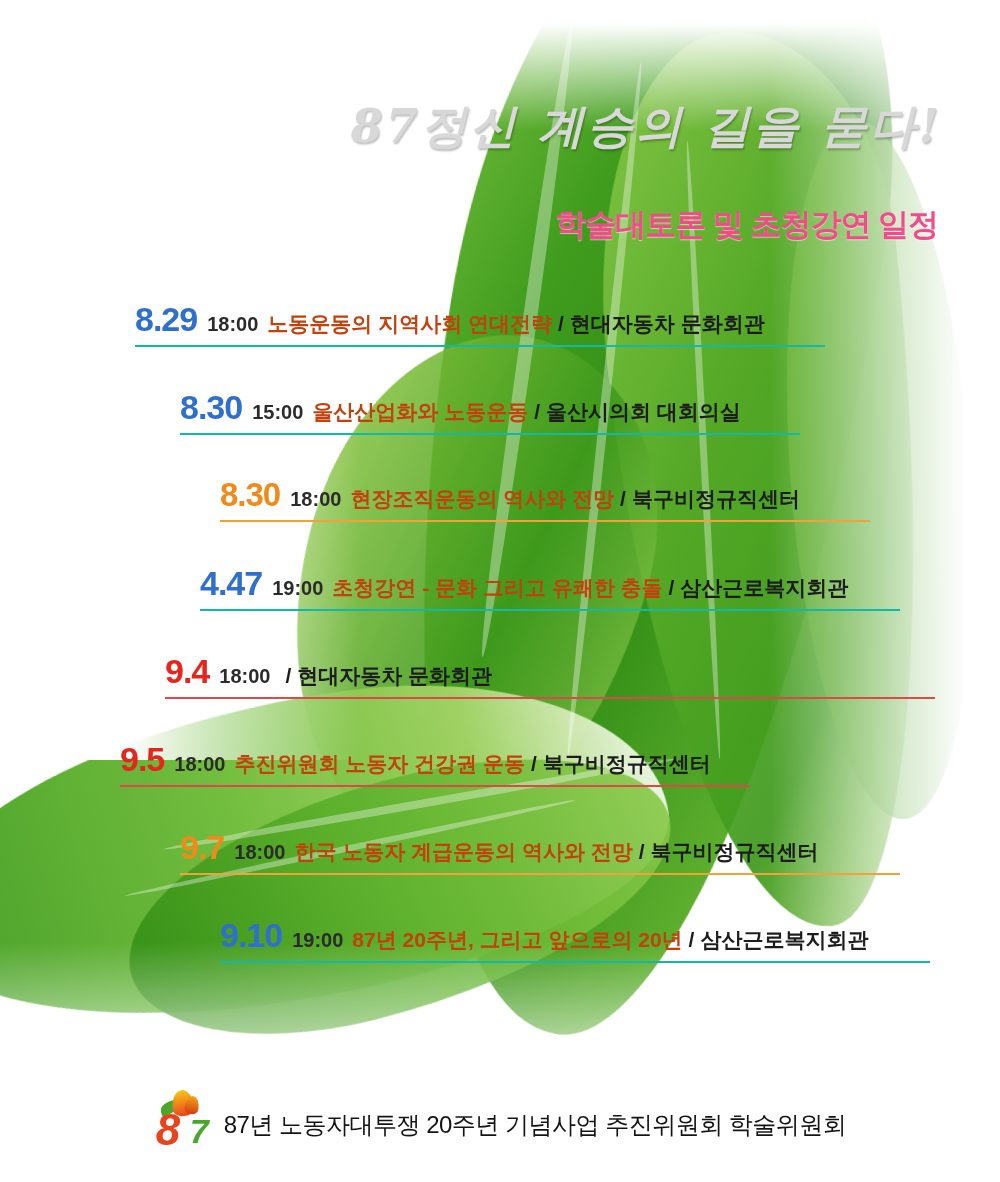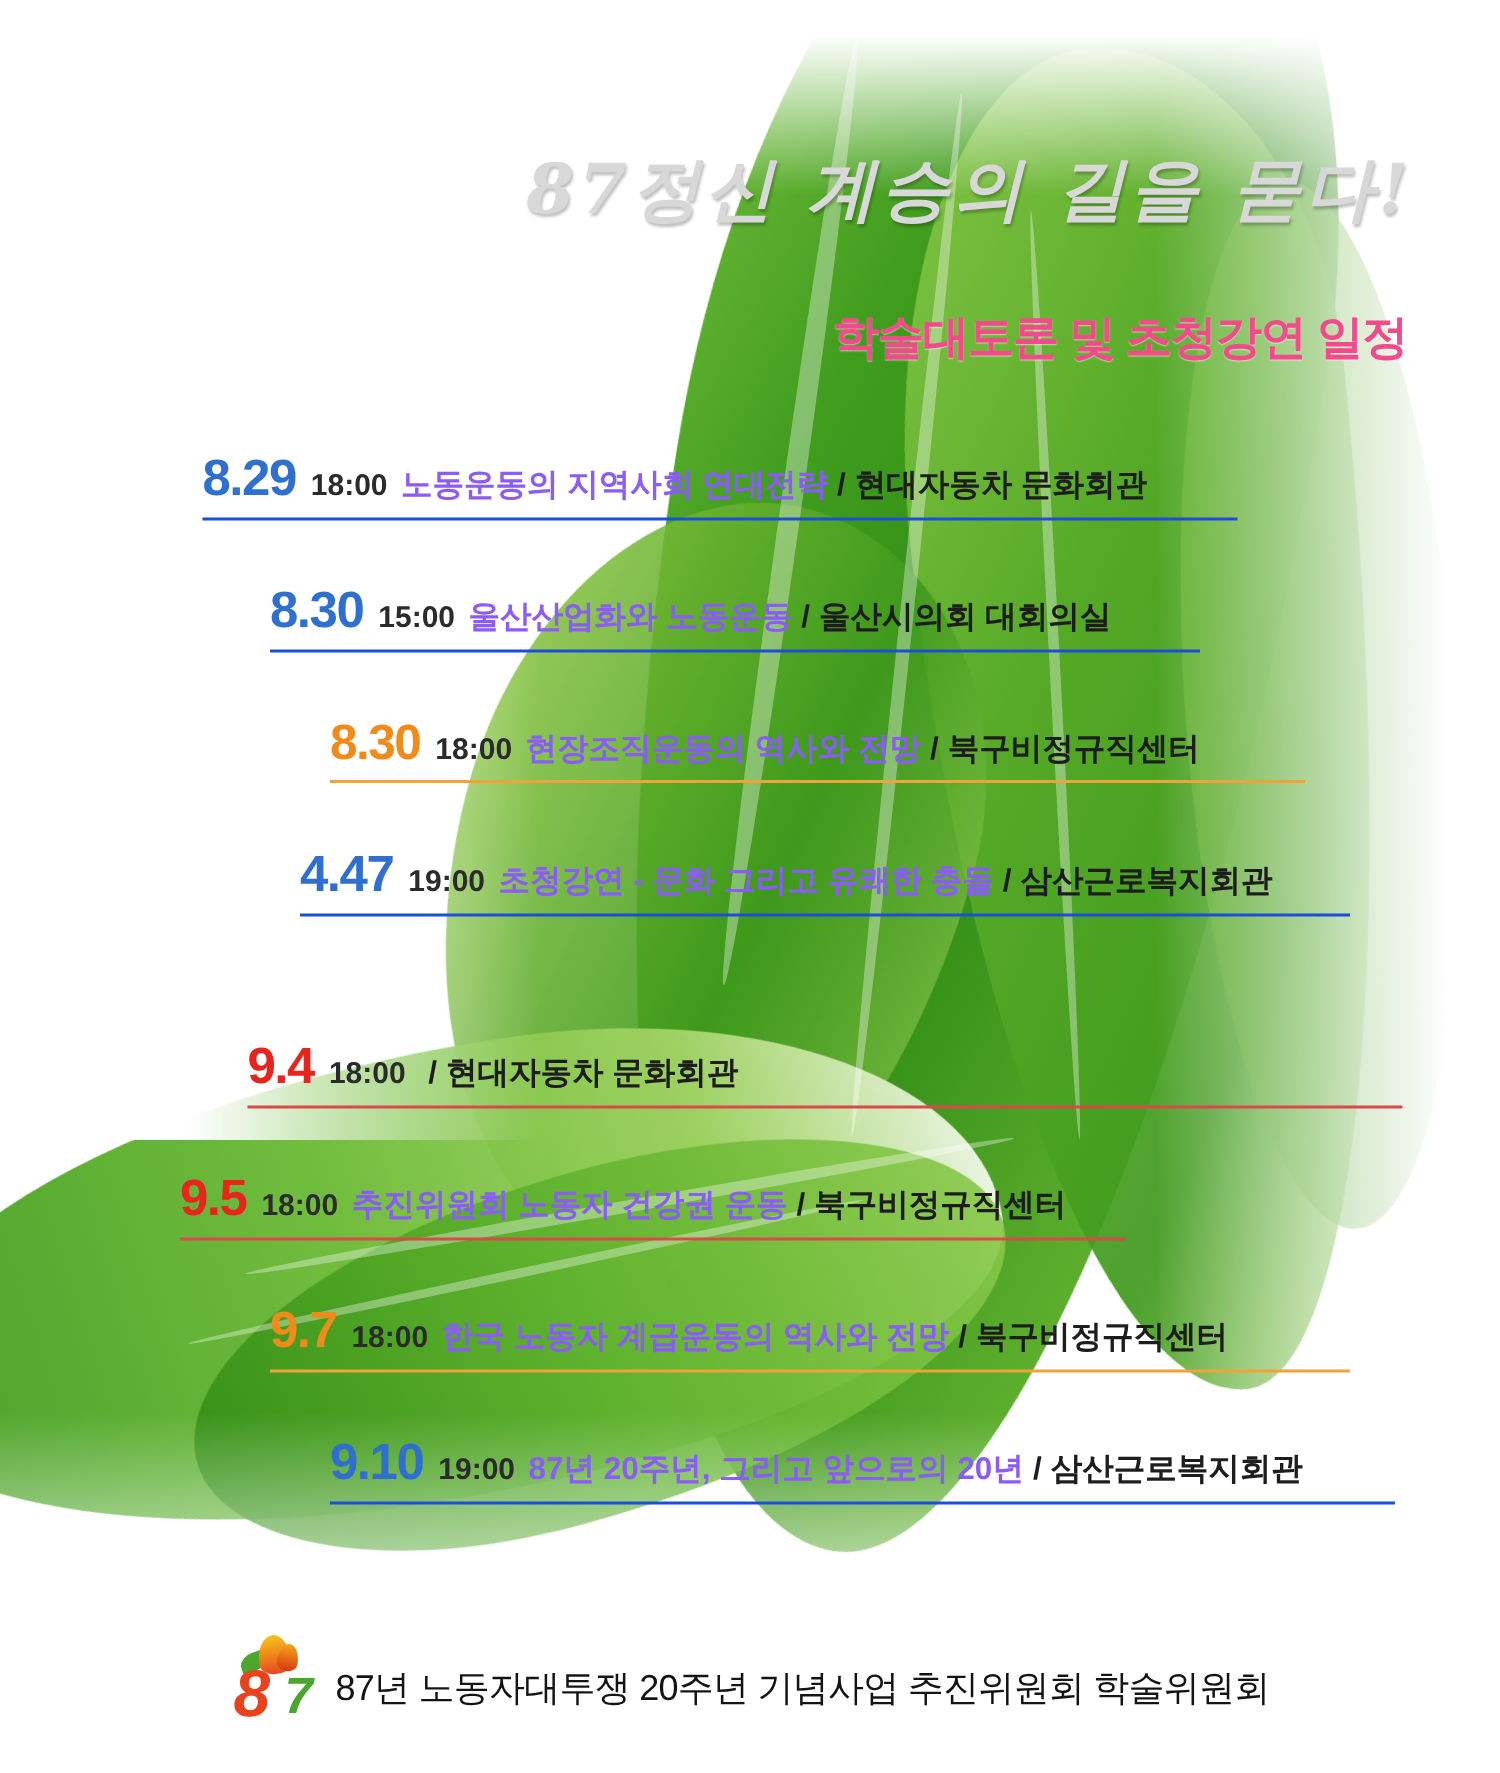--- a/index.html
+++ b/index.html
@@ -139,39 +139,39 @@
     position: relative;
     display: flex;
     align-items: baseline;
     justify-content: flex-start;
     height: 88px;
     white-space: nowrap;
   }
   .row .inner {
     display: flex;
     align-items: baseline;
-    border-bottom: 2px solid #1d4ed8;
+    border-bottom: 2px solid #14b8a6;
     padding-bottom: 6px;
   }
   .date {
     font-size: 34px;
     font-weight: bold;
     letter-spacing: -1px;
     margin-right: 10px;
   }
   .time {
     font-size: 20px;
     font-weight: bold;
     color: #2b2b2b;
     margin-right: 9px;
   }
   .title {
     font-size: 21px;
     font-weight: bold;
-    color: #8b5cf6;
+    color: #c2410c;
   }
   .sep {
     color: #1d1d1d;
     font-size: 21px;
     font-weight: bold;
     margin: 0 6px;
   }
   .place {
     font-size: 21px;
     font-weight: bold;
@@ -304,21 +304,21 @@
     <div class="row" style="padding-left:200px;">
       <div class="inner" style="width:700px;">
         <span class="date" style="color:#2f6fd0;">4.47</span>
         <span class="time">19:00</span>
         <span class="title">초청강연 - 문화 그리고 유쾌한 충돌</span>
         <span class="sep">/</span>
         <span class="place">삼산근로복지회관</span>
       </div>
     </div>
 
-    <div class="row" style="padding-left:165px;margin-top:40px;">
+    <div class="row" style="padding-left:165px;">
       <div class="inner" style="width:770px; border-bottom-color:#d94a4a;">
         <span class="date" style="color:#e8251c;">9.4</span>
         <span class="time">18:00</span>
         <span class="sep">/</span>
         <span class="place">현대자동차 문화회관</span>
       </div>
     </div>
 
     <div class="row" style="padding-left:120px;">
       <div class="inner" style="width:630px; border-bottom-color:#d94a4a;">

